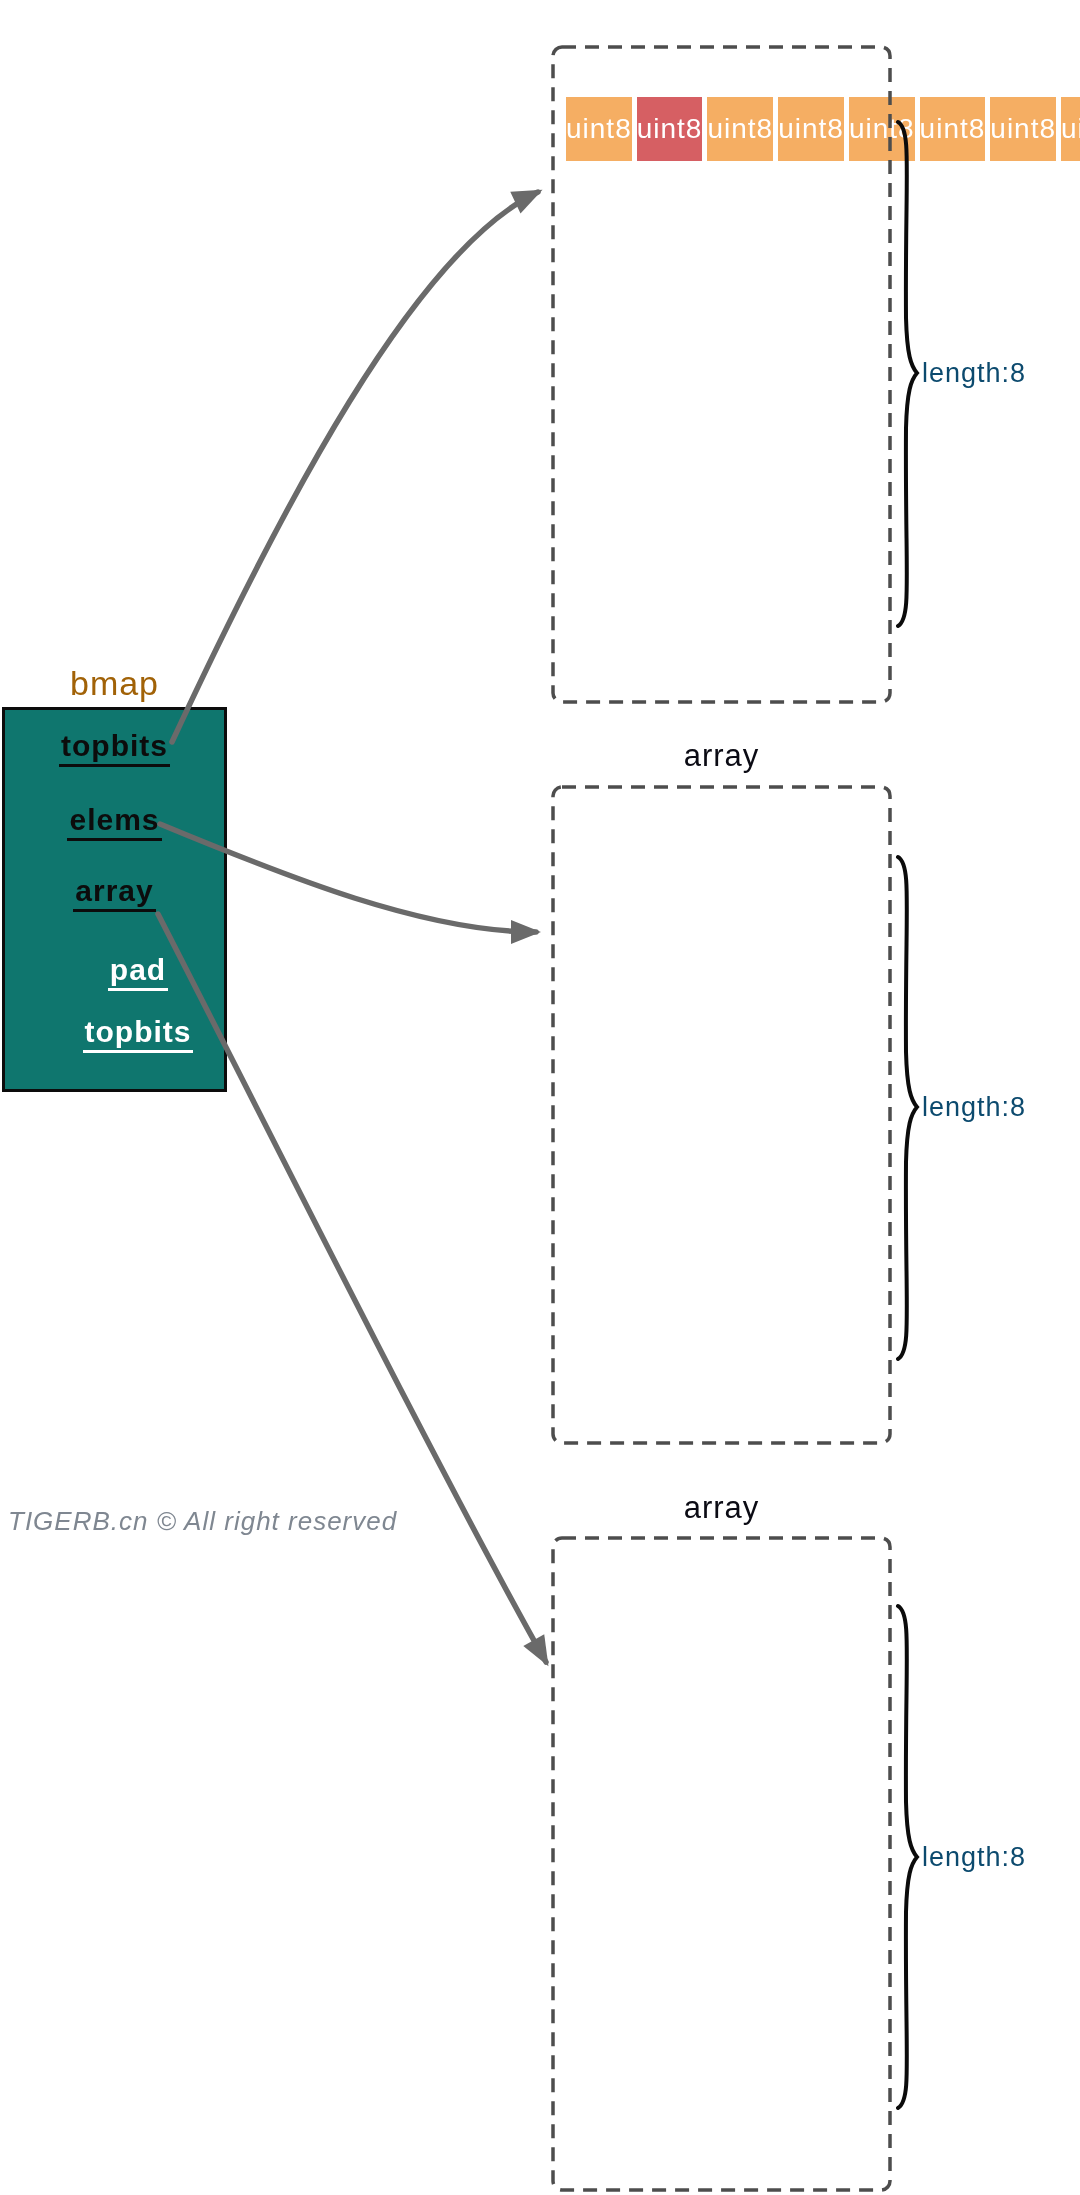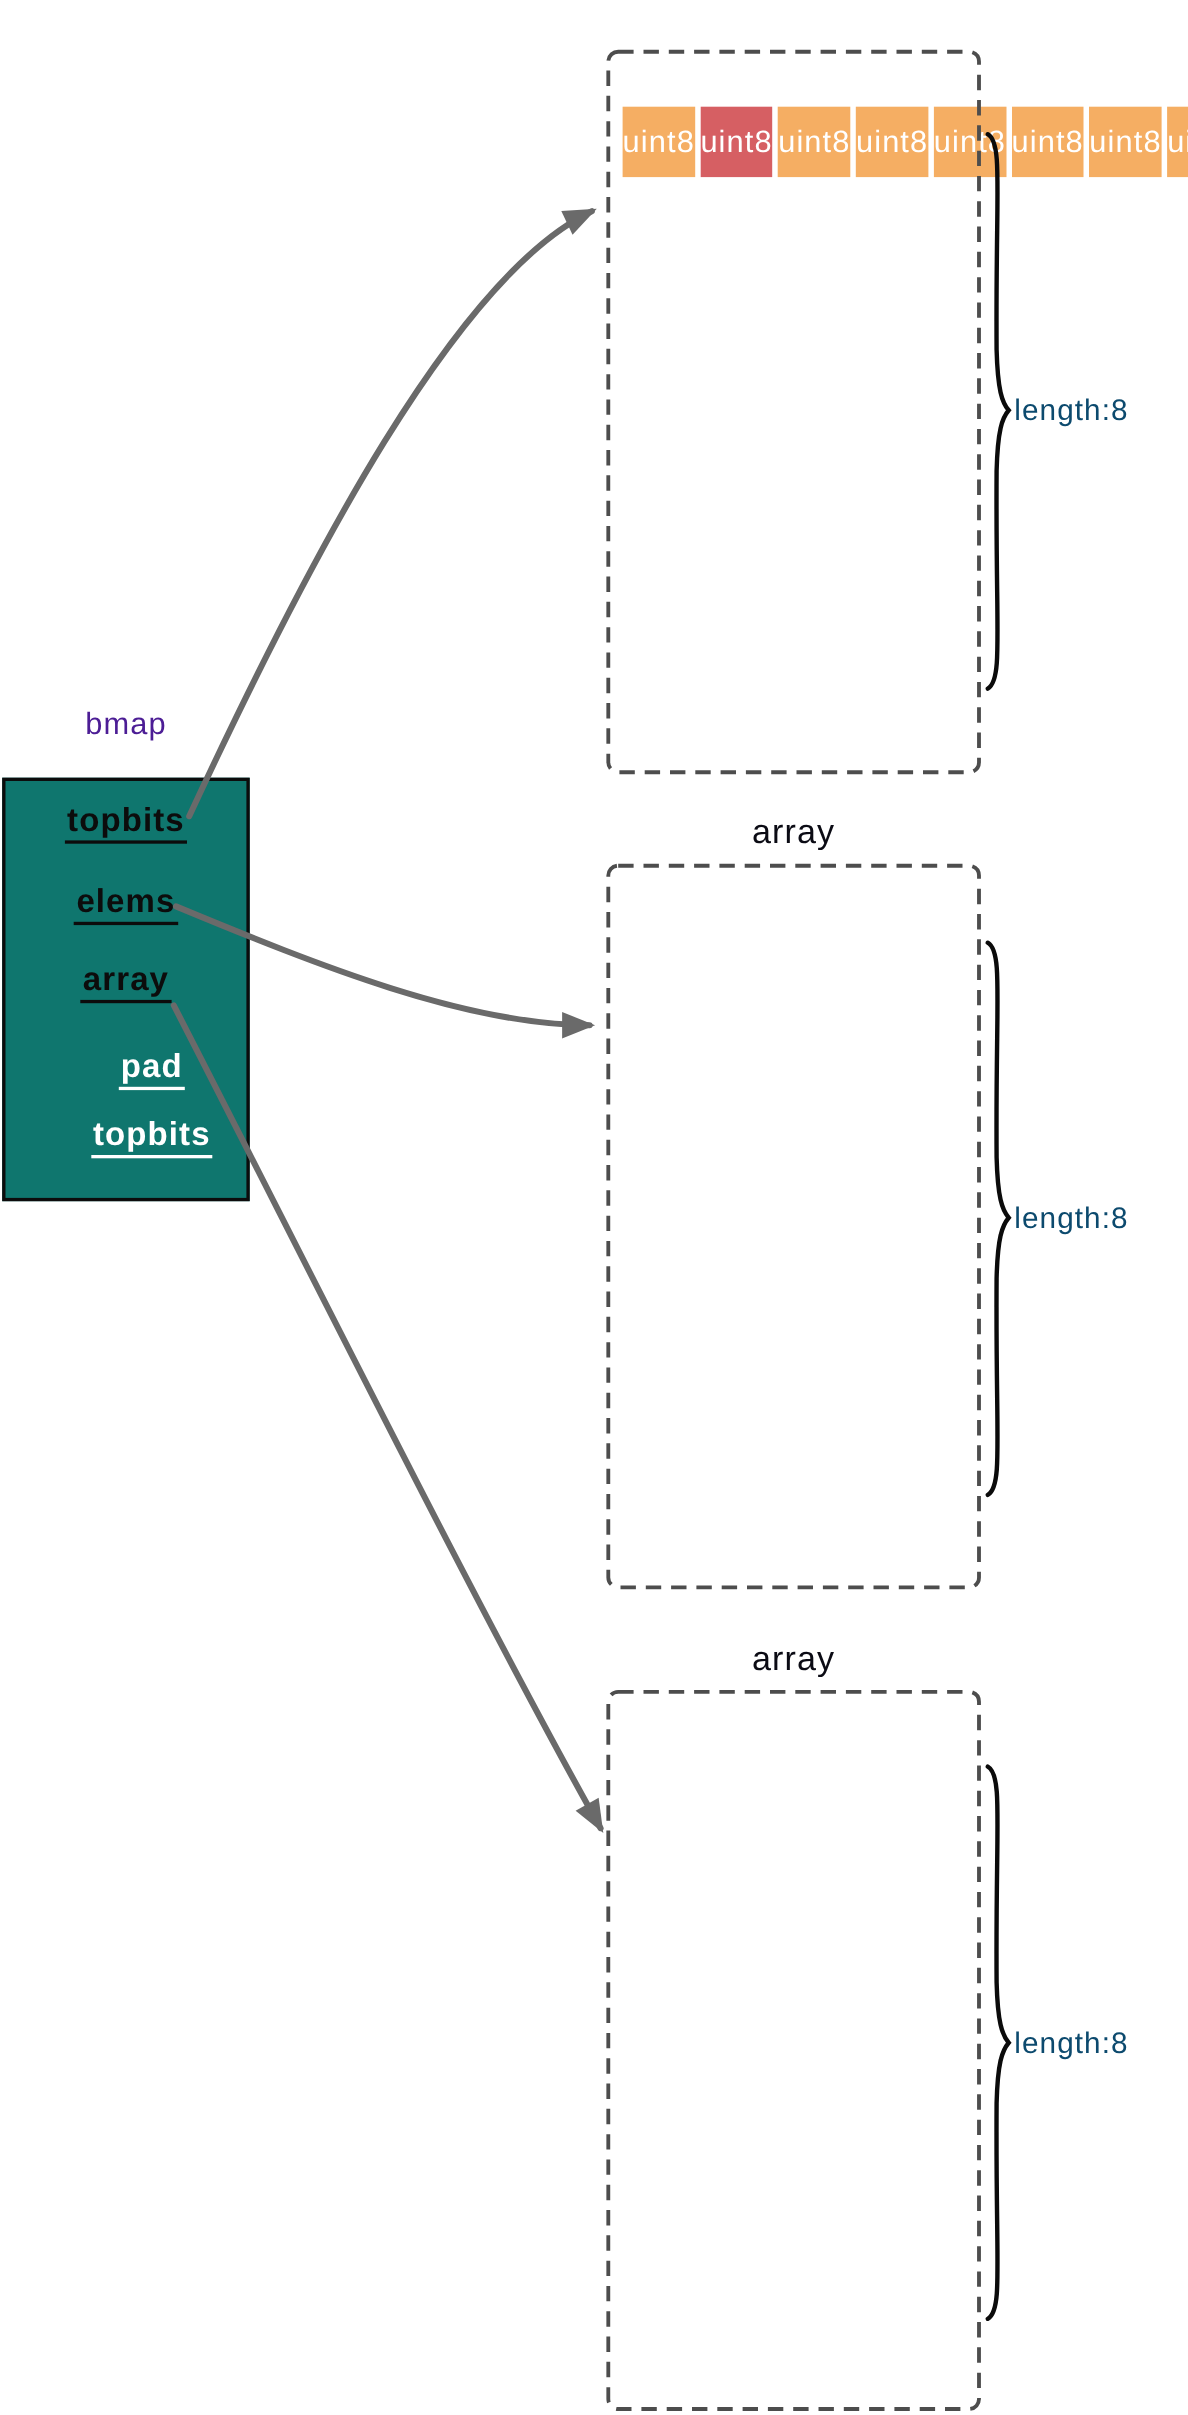--- a/index.html
+++ b/index.html
@@ -67,25 +67,25 @@
     white-space: nowrap;
   }
   #len-0 { top: 355px; }
   #len-1 { top: 1089px; }
   #len-2 { top: 1839px; }
 
   
   #bmap-title {
     position: absolute;
     left: 2px;
-    top: 642px;
+    top: 664px;
     width: 225px;
     text-align: center;
-    font-size: 28px;
-    color: #4c1d95;
+    font-size: 34px;
+    color: #a16207;
     letter-spacing: 1px;
   }
   #bmap-box {
     position: absolute;
     left: 2px;
     top: 707px;
     width: 225px;
     height: 385px;
     background: #0f766e;
     border: 3px solid #0c0c0c;
@@ -195,20 +195,21 @@
 
   <div id="bmap-title">bmap</div>
   <div id="bmap-box">
     <div class="bmap-field dark" id="field-0"><span class="u">topbits</span></div>
     <div class="bmap-field dark" id="field-1"><span class="u">elems</span></div>
     <div class="bmap-field dark" id="field-2"><span class="u">array</span></div>
     <div class="bmap-field light" id="field-3"><span class="u">pad</span></div>
     <div class="bmap-field light" id="field-4"><span class="u">topbits</span></div>
   </div>
 
+  <div id="watermark">TIGERB.cn © All right reserved</div>
 
   <svg id="overlay" viewBox="0 0 1080 2195" xmlns="http://www.w3.org/2000/svg">
     <defs>
       <marker id="arrowhead" markerUnits="userSpaceOnUse" markerWidth="32" markerHeight="26" refX="26" refY="13" orient="auto">
         <path d="M1,1 L31,13 L1,25 Z" fill="#6A6A6A"></path>
       </marker>
     </defs>
 
     <rect x="553" y="47" width="337" height="655" rx="9" fill="none" stroke="#4D4D4D" stroke-width="3.5" stroke-dasharray="14 9"></rect>
     <rect x="553" y="787" width="337" height="656" rx="9" fill="none" stroke="#4D4D4D" stroke-width="3.5" stroke-dasharray="14 9"></rect>

